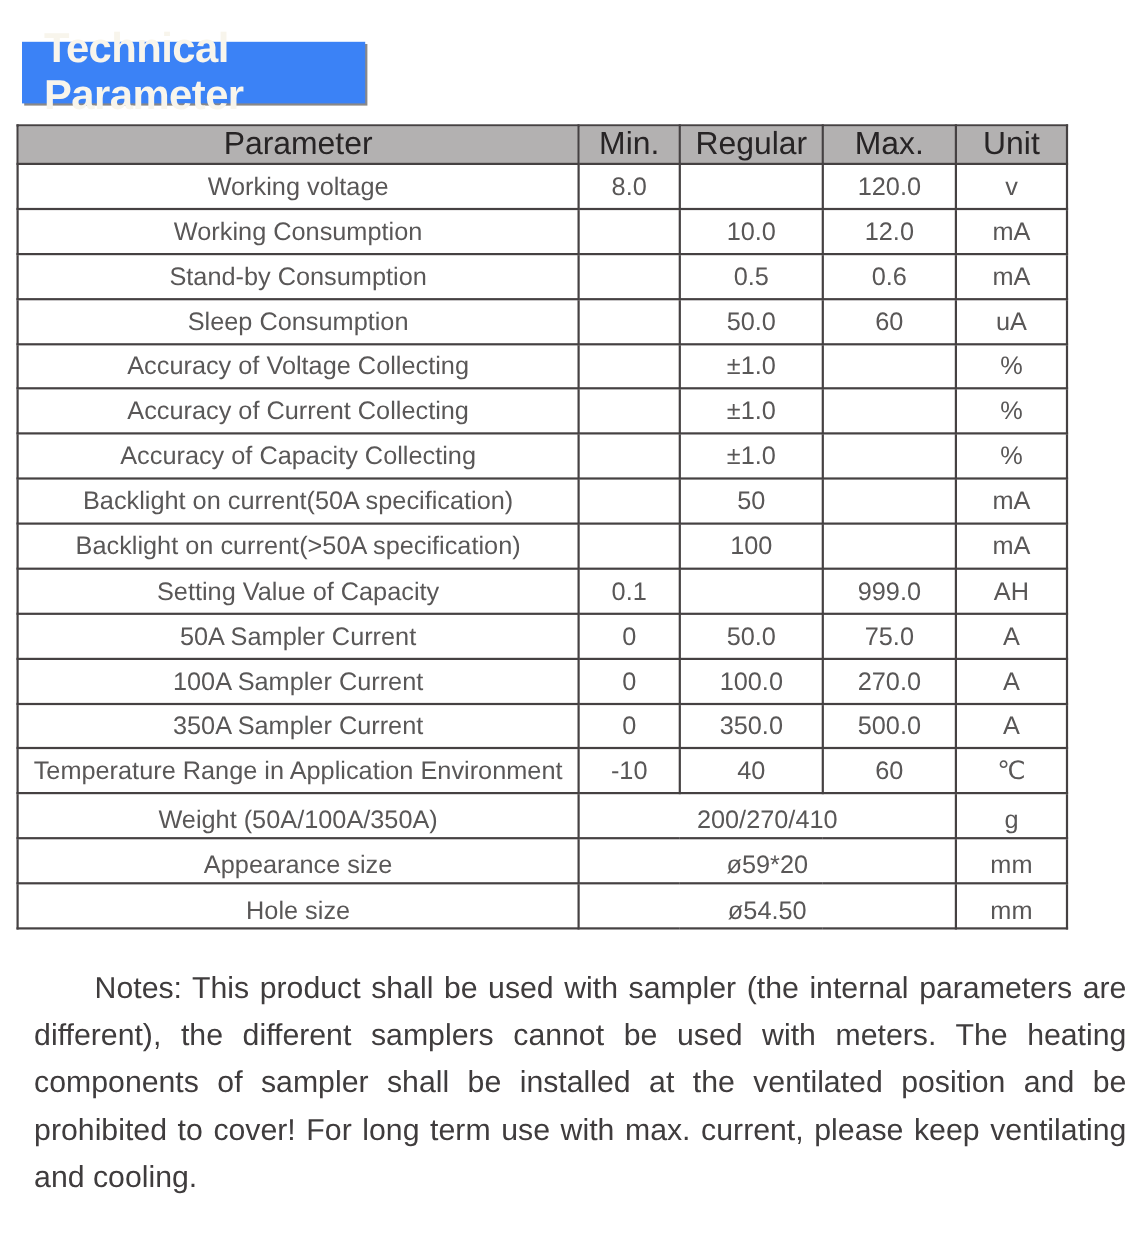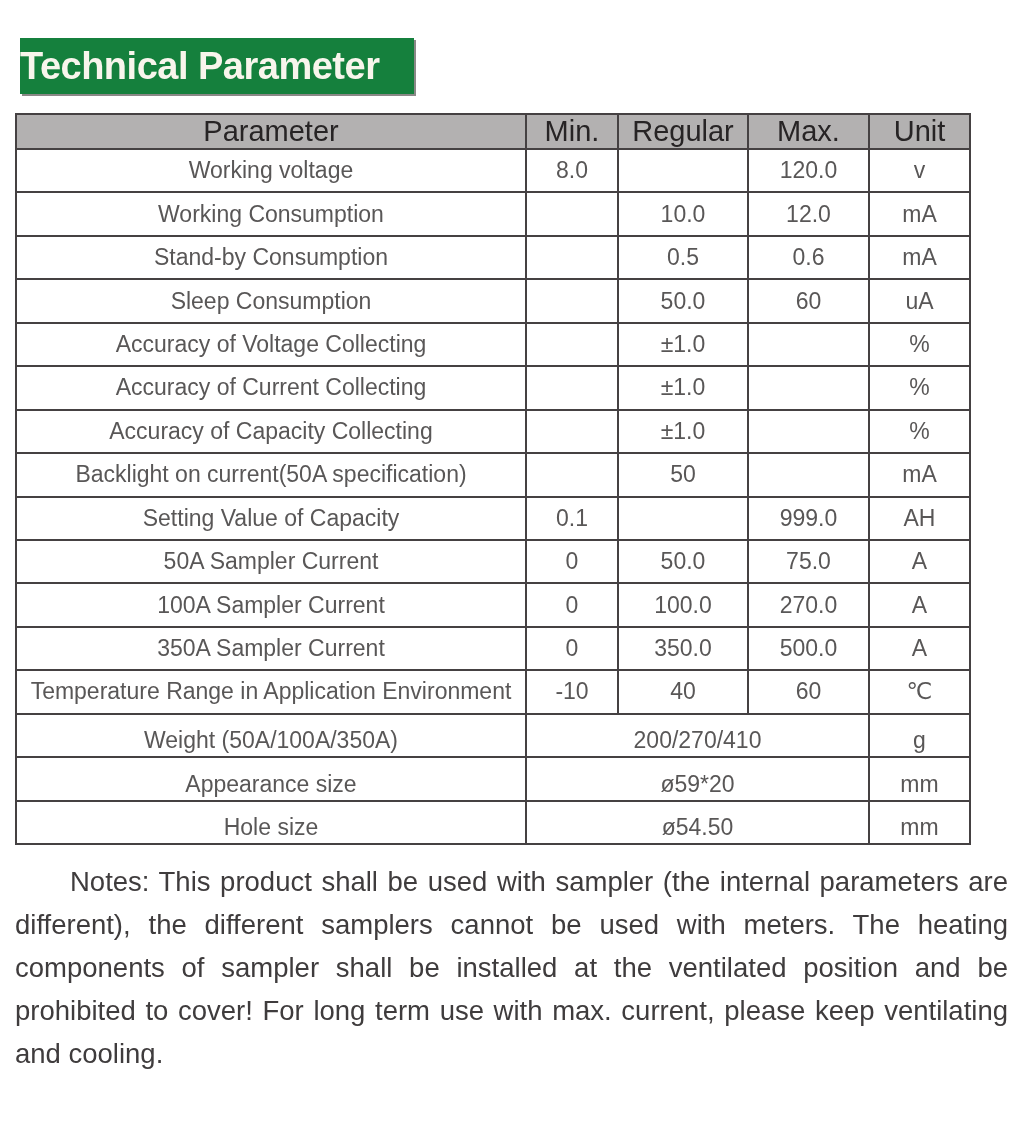--- a/index.html
+++ b/index.html
@@ -13,26 +13,27 @@
     position: relative;
     width: 1023px;
     height: 1140px;
     background: #ffffff;
     overflow: hidden;
   }
   .title-bar {
     position: absolute;
     left: 20px;
     top: 38px;
-    width: 394px;
+    width: 312px;
     height: 56px;
-    background: #15803d;
+    background: #3b82f6;
     color: #f8f5ec;
     display: flex;
     align-items: center;
+    padding-left: 20px;
     font-size: 38px;
     font-weight: bold;
     letter-spacing: -0.5px;
     box-shadow: 2px 2px 0 #8a8887;
   }
   table.params {
     position: absolute;
     left: 15px;
     top: 113px;
     width: 954px;
@@ -69,21 +70,21 @@
   .notes {
     position: absolute;
     left: 15px;
     top: 860px;
     width: 993px;
     font-size: 27.5px;
     line-height: 43px;
     color: #3f3c3d;
     text-align: justify;
     text-indent: 55px;
-    margin: 0;
+    margin: 16px;
   }
 </style>
 </head>
 <body>
 
 <div class="page">
 
   <div class="title-bar">
     <span>Technical Parameter</span>
   </div>
@@ -156,20 +157,27 @@
           <td>%</td>
         </tr>
         <tr>
           <td>Backlight on current(50A specification)</td>
           <td></td>
           <td>50</td>
           <td></td>
           <td>mA</td>
         </tr>
         <tr>
+          <td>Backlight on current(&gt;50A specification)</td>
+          <td></td>
+          <td>100</td>
+          <td></td>
+          <td>mA</td>
+        </tr>
+        <tr>
           <td>Setting Value of Capacity</td>
           <td>0.1</td>
           <td></td>
           <td>999.0</td>
           <td>AH</td>
         </tr>
         <tr>
           <td>50A Sampler Current</td>
           <td>0</td>
           <td>50.0</td>

